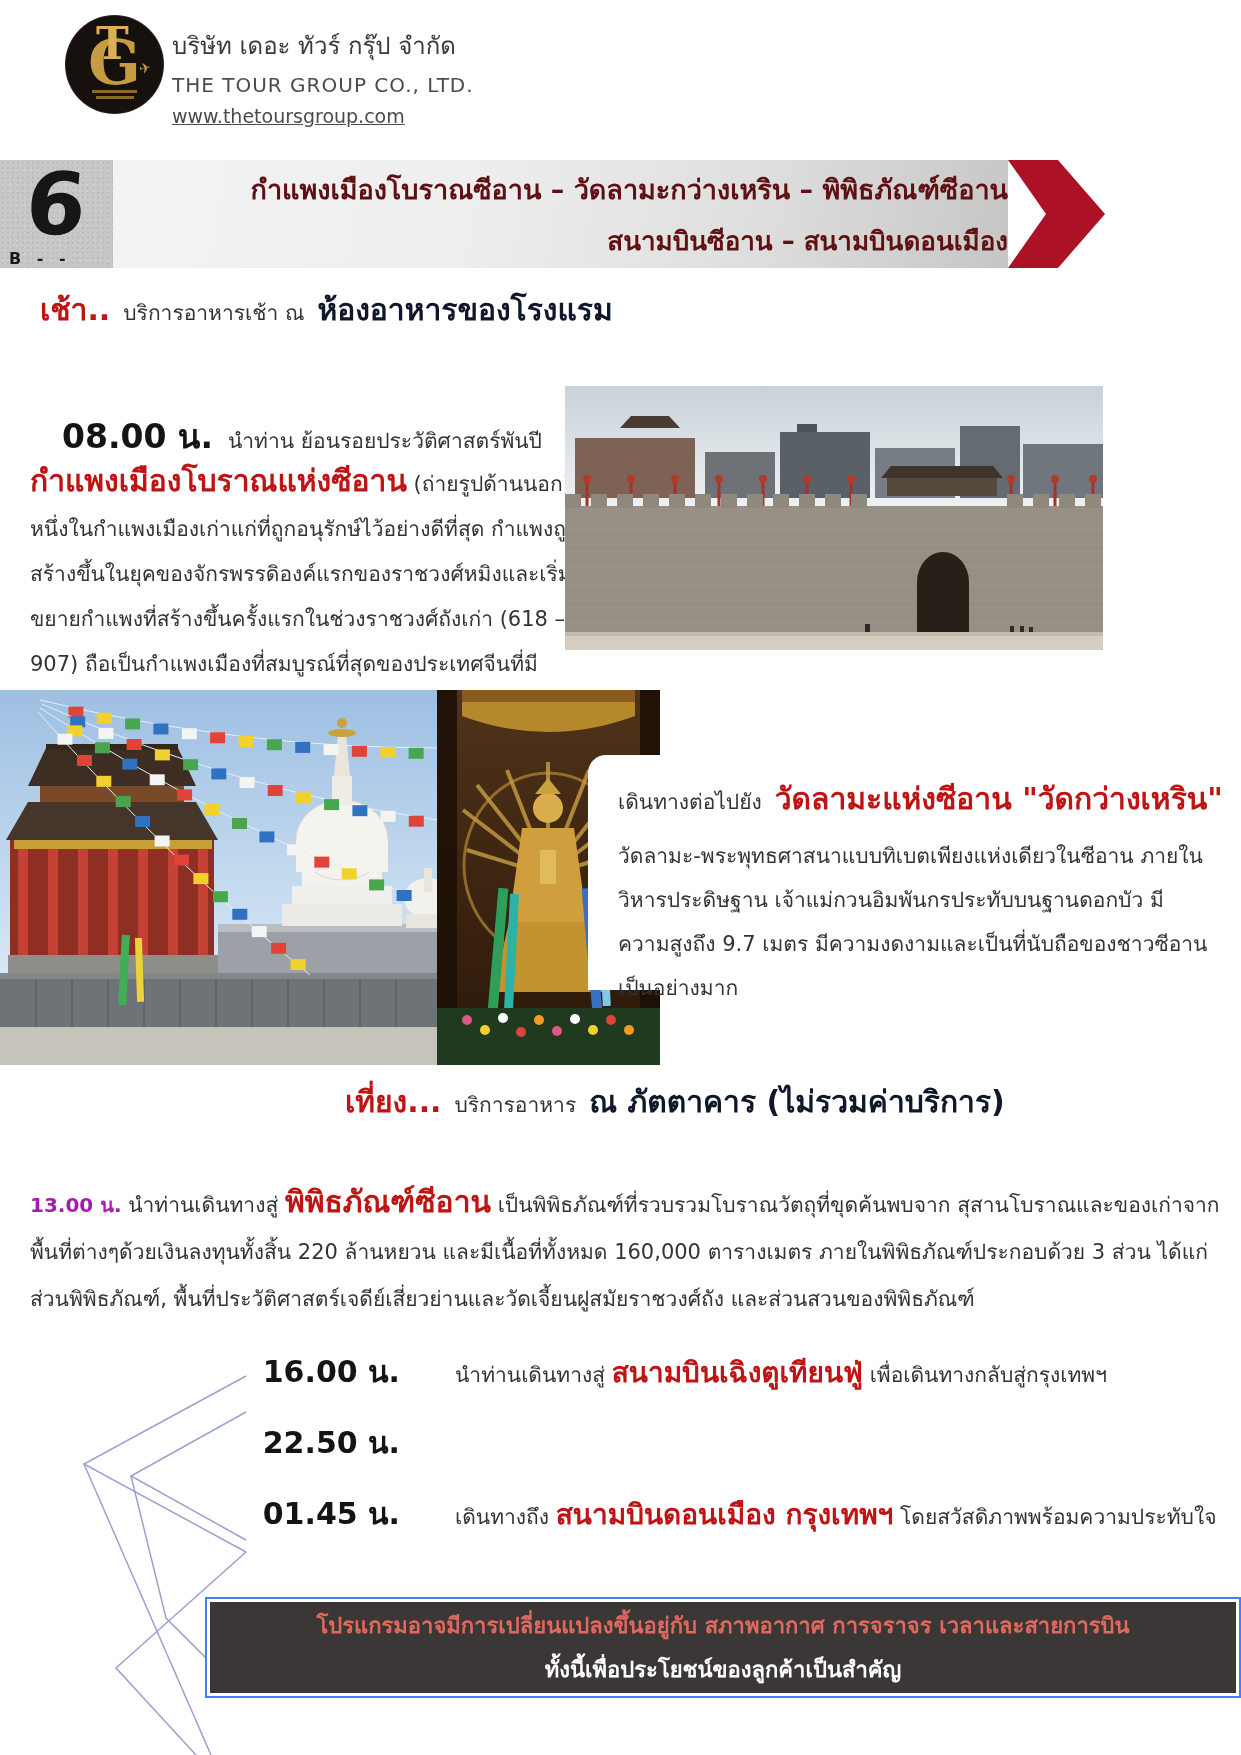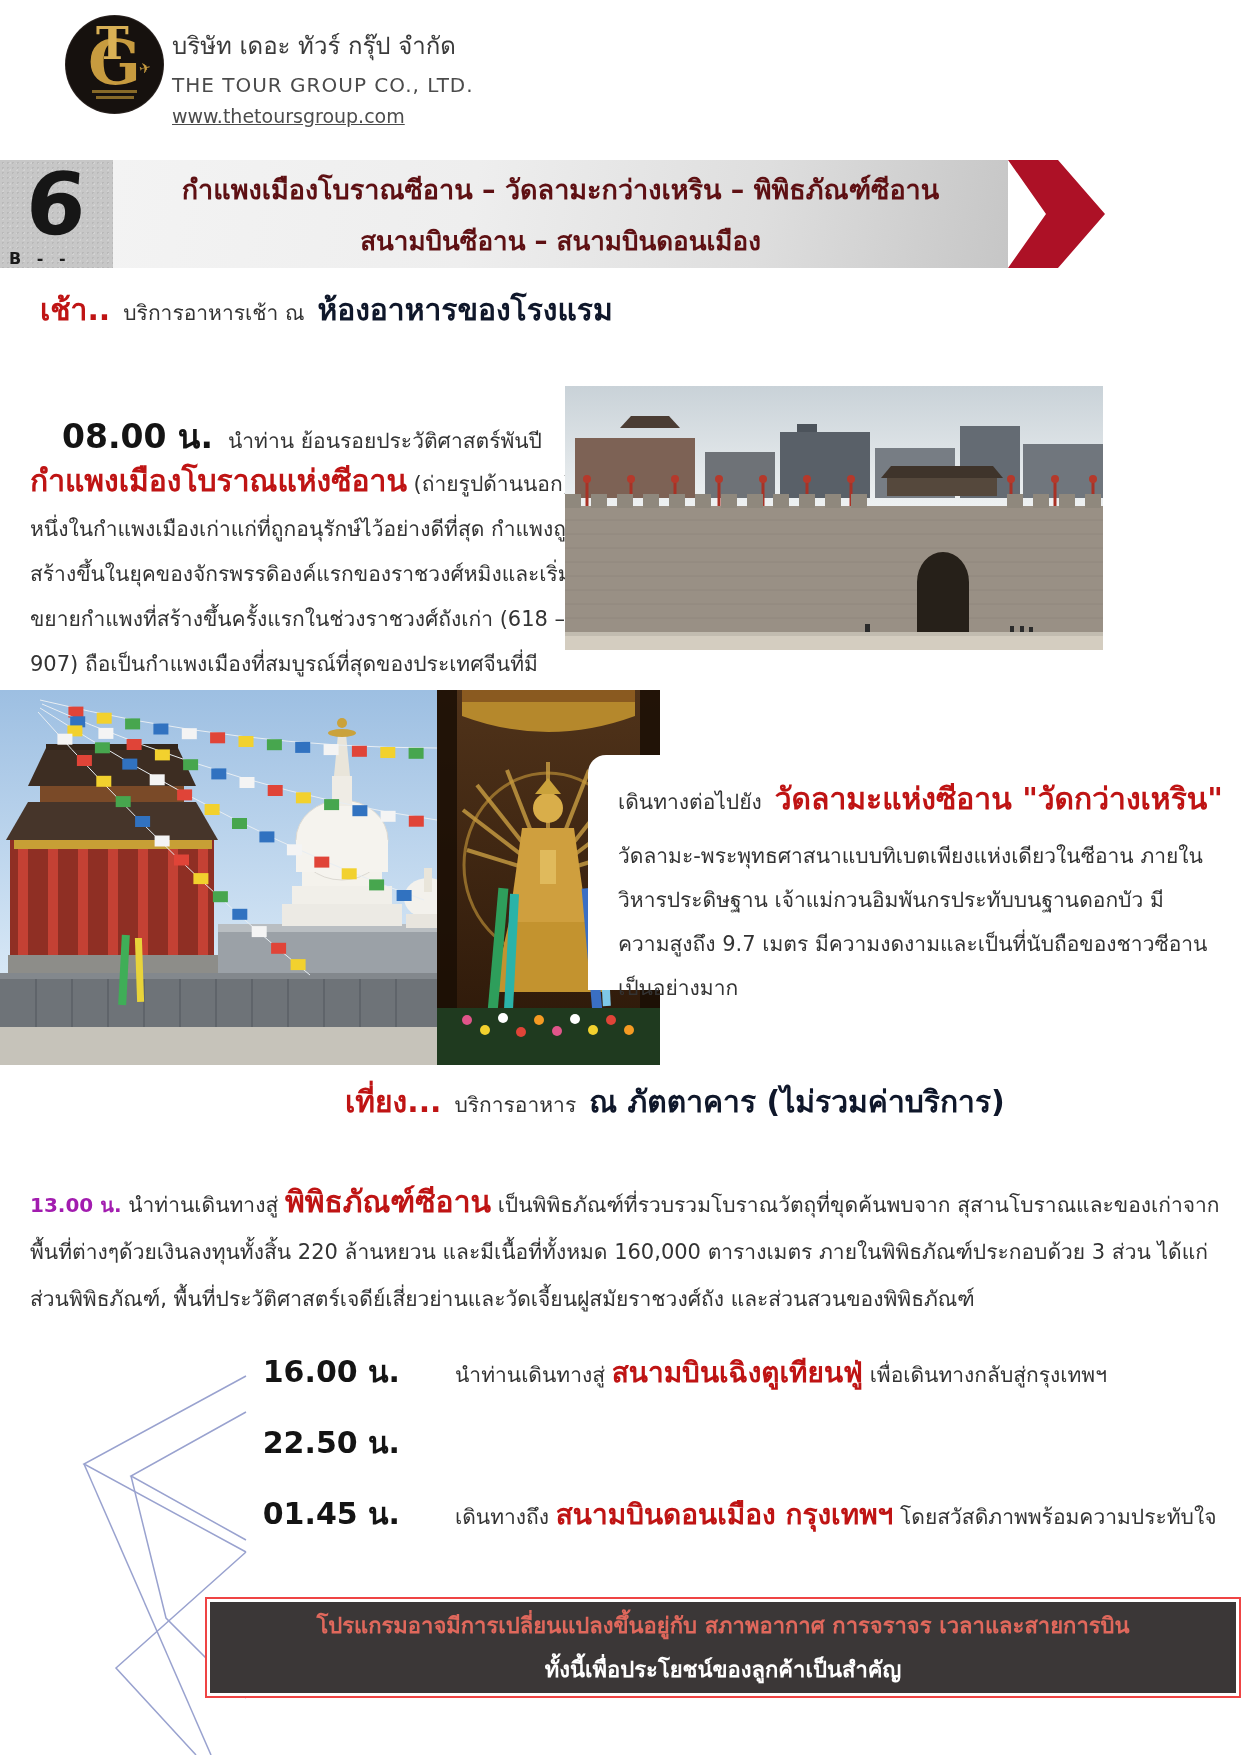--- a/index.html
+++ b/index.html
@@ -26,21 +26,21 @@
   
   .day-banner { position:absolute; left:0; top:160px; width:1241px; height:108px; }
   .day-number-box { position:absolute; left:0; top:0; width:113px; height:108px;
           background-color:#c7c7c7;
           background-image:radial-gradient(#b9b9b9 1px, transparent 1px), radial-gradient(#d2d2d2 1px, transparent 1px);
           background-size:5px 5px, 7px 7px; }
   .day-number { position:absolute; left:26px; top:-6px; font-size:86px; font-weight:700; color:#161616; transform:skewX(-4deg); }
   .meal-code { position:absolute; left:9px; bottom:0px; font-size:16px; font-weight:700; color:#1a1a1a; letter-spacing:5px; }
   .banner-bar { position:absolute; left:113px; top:0; width:895px; height:108px;
           background:linear-gradient(100deg,#f3f3f3 0%,#eeeeee 40%,#dedede 72%,#c6c6c6 100%);
-          display:flex; flex-direction:column; justify-content:center; align-items:center; row-gap:9px; }
+          display:flex; flex-direction:column; justify-content:center; align-items:flex-end; row-gap:9px; }
   .banner-title1 { font-size:27px; font-weight:700; color:#5e1013; }
   .banner-title2 { font-size:26px; font-weight:700; color:#5e1013; }
   .banner-arrow { position:absolute; left:1008px; top:0; }
 
   
   .meal-line { position:absolute; display:flex; align-items:baseline; column-gap:13px; white-space:nowrap; }
   .breakfast-line { left:40px; top:286px; }
   .lunch-line { left:345px; top:1078px; }
   .meal-label { font-size:30px; font-weight:700; color:#bf1414; }
   .meal-mid   { font-size:21px; color:#333333; }
@@ -77,21 +77,21 @@
   
   .schedule { position:absolute; left:250px; top:1348px; display:flex; flex-direction:column; row-gap:24px; }
   .sched-row { display:flex; align-items:baseline; }
   .sched-time { width:150px; text-align:right; font-size:30px; font-weight:700; color:#141414; flex:none; }
   .sched-desc { margin-left:55px; font-size:21px; color:#333333; white-space:nowrap; }
   .sched-hl { font-size:28px; font-weight:700; color:#bf1414; }
   .sched-latin { font-size:31px; font-weight:700; color:#bf1414; }
 
   
   .footer-note { position:absolute; left:205px; top:1597px; width:1036px; height:101px;
-                 background:#3b3737; border:2px solid #ef4444; box-shadow:inset 0 0 0 3px #ffffff;
+                 background:#3b3737; border:2px solid #3b82f6; box-shadow:inset 0 0 0 3px #ffffff;
                  display:flex; flex-direction:column; justify-content:center; align-items:center; row-gap:9px; }
   .footer-line1 { font-size:22px; font-weight:700; color:#e0685c; }
   .footer-line2 { font-size:22px; font-weight:700; color:#ffffff; }
 
   .deco-arrow { position:absolute; left:56px; top:1368px; }
 </style>
 </head>
 <body>
 
 <div id="page">

